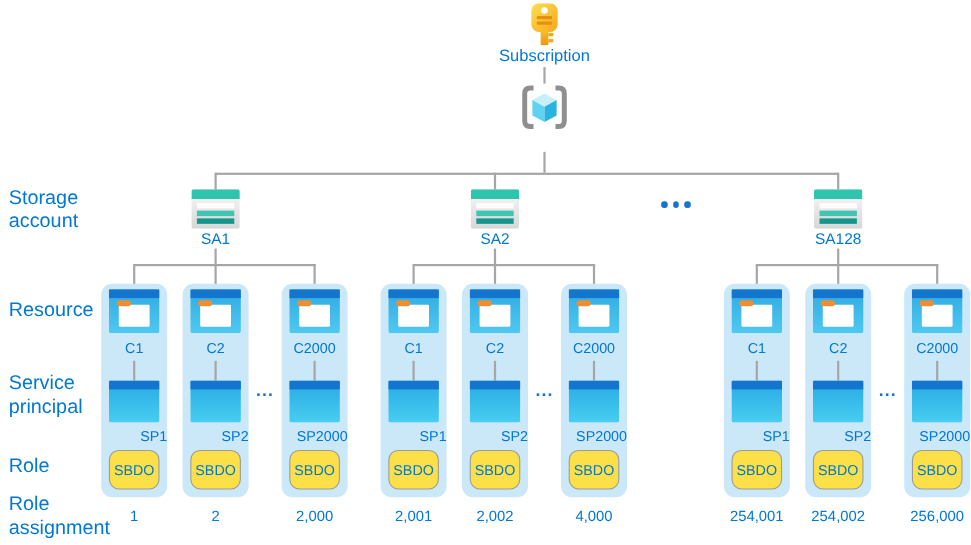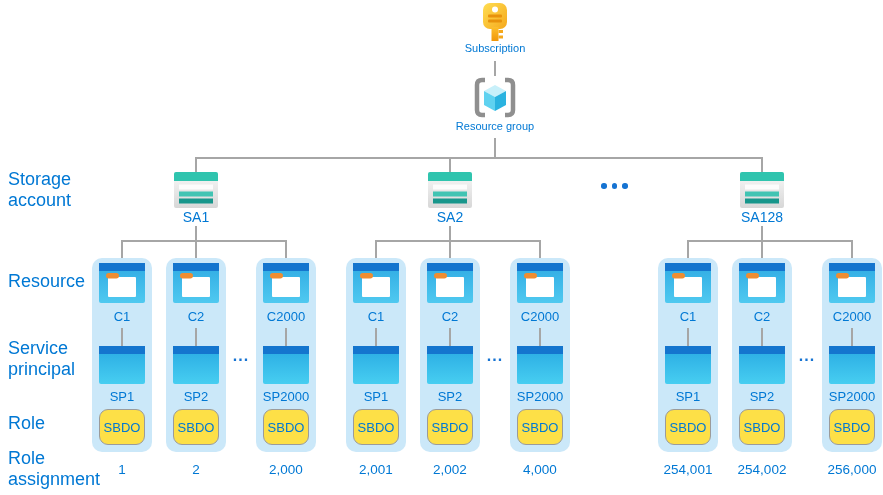--- a/index.html
+++ b/index.html
@@ -1,19 +1,19 @@
 <!DOCTYPE html>
 <html><head>
 <meta charset="utf-8">
 <style>
   * { margin:0; padding:0; box-sizing:border-box; }
   body { background:#fff; font-family:"Liberation Sans", sans-serif; }
   .canvas { position:relative; width:883px; height:495px; background:#fff; overflow:hidden; }
   .abs { position:absolute; }
-  .lbl { color:#0078D4; text-align:center; font-size:11px; }
+  .lbl { color:#0078D4; text-align:center; font-size:15px; }
   .side-lbl { position:absolute; left:8px; width:82px; color:#0078D4; font-size:18px; line-height:1.15; text-align:left; }
   .vline { position:absolute; width:1.5px; background:#A6A6A6; }
   .hline { position:absolute; height:1.5px; background:#A6A6A6; }
 
   
   .key-icon  { left:477px; top:3px; }
   .sub-lbl   { left:435px; top:42px; width:120px; }
   .rg-icon   { left:473px; top:77px; }
   .rg-lbl    { left:425px; top:120px; width:140px; }
 
@@ -33,21 +33,21 @@
   .group .bus      { left:30px; top:15px; width:165px; }
   .group .drop     { top:15px; height:26px; }
   .group .d0 { left:29px; } .group .d1 { left:103px; } .group .d2 { left:193px; }
 
   .card { position:absolute; top:33px; width:60px; height:194px; background:#CBE8F9; border-radius:10px; }
   .p0 { left:0; } .p1 { left:74px; } .p2 { left:164px; }
   .card .cont-icon { position:absolute; left:7px; top:5px; }
   .card .c-lbl  { position:absolute; top:51px; left:0; width:100%; text-align:center; color:#0078D4; font-size:13px; }
   .card .mid-line { left:29px; top:70px; height:18px; }
   .card .sp-icon { position:absolute; left:7px; top:88px; }
-  .card .sp-lbl { position:absolute; top:131px; left:0; width:100%; text-align:center; color:#0078D4; font-size:13px; }
+  .card .sp-lbl { position:absolute; top:131px; left:0; width:100%; text-align:right; color:#0078D4; font-size:13px; }
   .card .role-box { position:absolute; left:7px; top:151px; width:46px; height:36px; background:#fde047;
                     border:1.5px solid #9B9B9B; border-radius:9px; color:#0078D4; font-size:13px;
                     display:flex; align-items:center; justify-content:center; }
 
   .card-dots { position:absolute; left:128px; top:122px; width:42px; text-align:center;
                color:#1673D2; font-size:16px; font-weight:bold; letter-spacing:1px; }
   .num { position:absolute; top:237px; width:74px; text-align:center; color:#0078D4; font-size:13.5px; }
   .num.p0 { left:-7px; } .num.p1 { left:67px; } .num.p2 { left:157px; }
 
   
@@ -103,21 +103,20 @@
 
   <div class="abs rg-icon">
     <svg width="44" height="41" viewBox="0 0 44 41">
       <path d="M12 3 H9 Q4 3 4 8 V33 Q4 38 9 38 H12" stroke="#8F8F8F" stroke-width="4.5" fill="none"></path>
       <path d="M32 3 H35 Q40 3 40 8 V33 Q40 38 35 38 H32" stroke="#8F8F8F" stroke-width="4.5" fill="none"></path>
       <polygon points="22,8 33,14 22,20 11,14" fill="#C8F0FA"></polygon>
       <polygon points="11,14 22,20 22,34 11,28" fill="#5FD2F0"></polygon>
       <polygon points="33,14 22,20 22,34 33,28" fill="#2AB3E0"></polygon>
     </svg>
   </div>
-  <div class="abs lbl rg-lbl">Resource group</div>
 
   <div class="vline ln-rg"></div>
   <div class="hline bus-top"></div>
   <div class="vline drop-top dt1"></div>
   <div class="vline drop-top dt2"></div>
   <div class="vline drop-top dt3"></div>
 
   <div class="side-lbl" style="top:169px">Storage account</div>
   <div class="side-lbl" style="top:271px">Resource</div>
   <div class="side-lbl" style="top:338px">Service principal</div>

